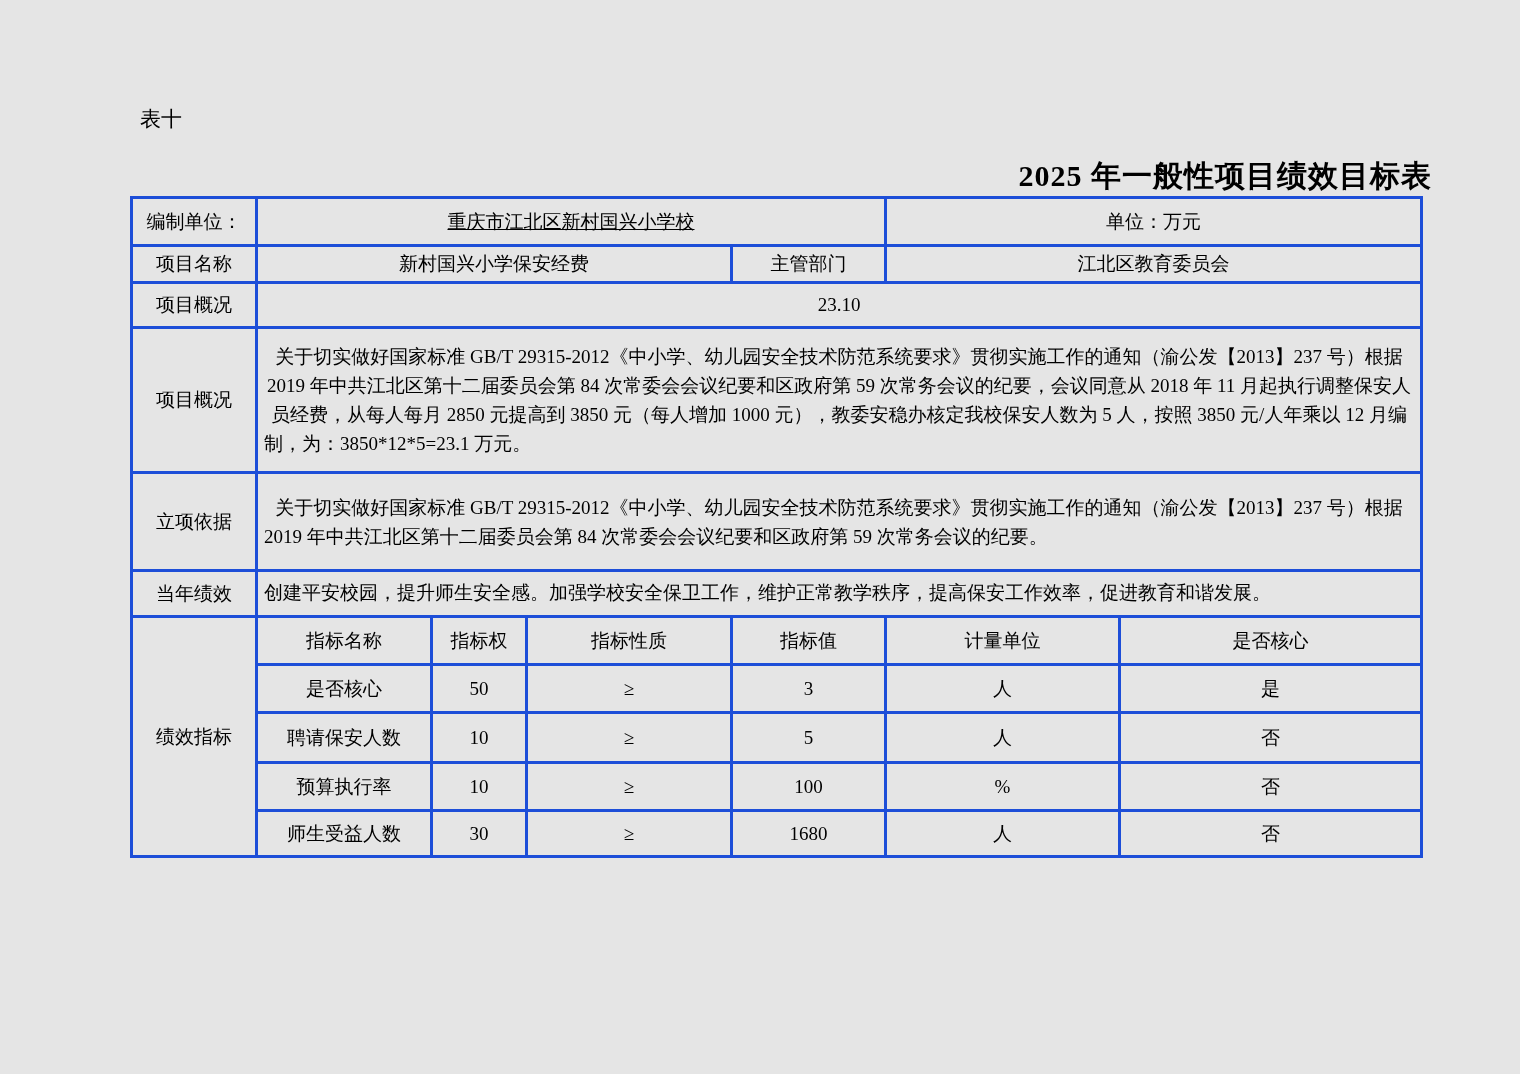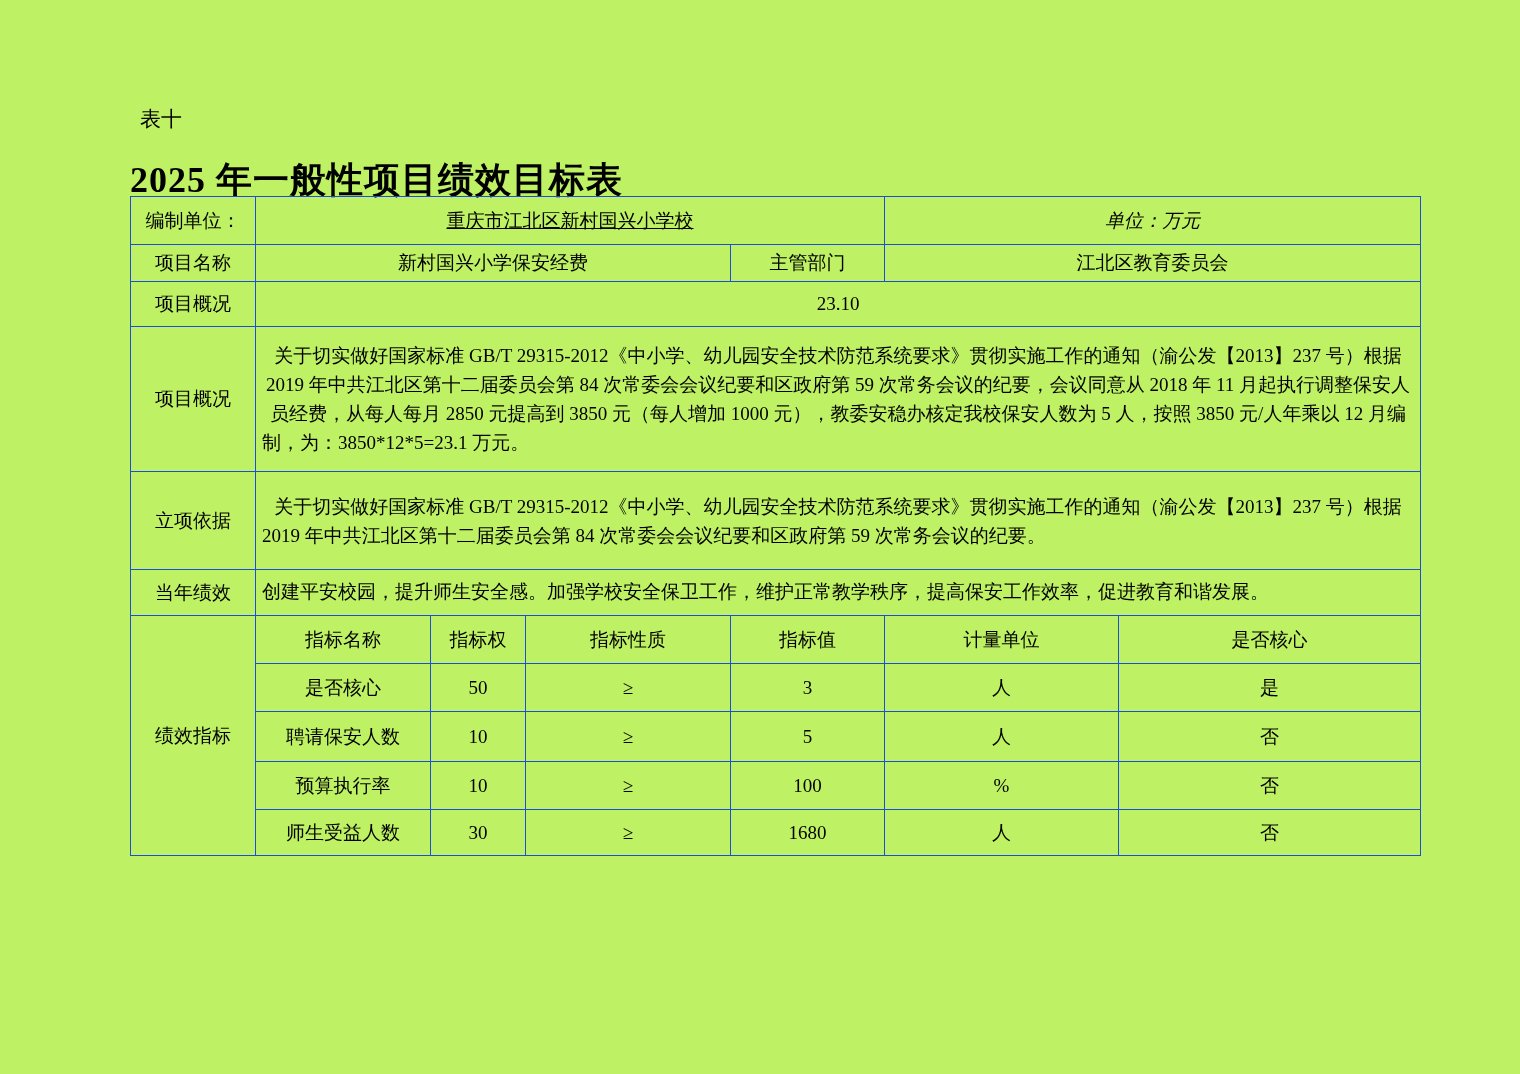--- a/index.html
+++ b/index.html
@@ -11,67 +11,66 @@
     width: 1520px;
     height: 1074px;
     font-family: "Liberation Serif", "DejaVu Serif", serif;
     color: #000000;
     position: relative;
     overflow: hidden;
   }
   .page {
     position: absolute;
     inset: 0;
-    background: #bef264;
+    background: #e5e5e5;
   }
   .table-label {
     position: absolute;
     left: 140px;
     top: 106px;
     font-size: 21px;
     line-height: 26px;
   }
   .doc-title {
     position: absolute;
-    left: 130px;
+    left: 142px;
     top: 156px;
     width: 1290px;
-    text-align: left;
-    font-size: 36px;
+    text-align: right;
+    font-size: 30px;
     font-weight: bold;
     letter-spacing: 1px;
   }
   table.main {
     position: absolute;
     left: 130px;
     top: 196px;
     width: 1290px;
     border-collapse: collapse;
     table-layout: fixed;
   }
   table.main td {
-    border: 1px solid #1d4ed8;
+    border: 3px solid #1d4ed8;
     font-size: 19px;
     text-align: center;
     vertical-align: middle;
     padding: 2px 6px;
     overflow: hidden;
   }
   td.label-cell {
     padding: 2px 4px;
   }
   td.value-left {
     text-align: left;
     padding-left: 13px;
     text-decoration: underline;
   }
   td.value-right {
     text-align: right;
     padding-right: 10px;
-    font-style: italic;
   }
   td.longtext {
     text-align: justify;
     text-align-last: left;
     padding: 8px 14px;
     line-height: 29px;
     font-size: 19.5px;
   }
   td.num {
     font-size: 20px;

